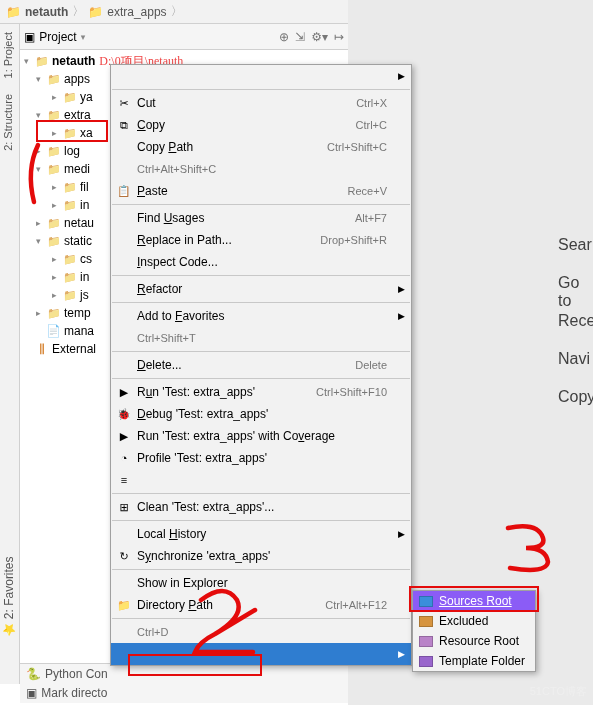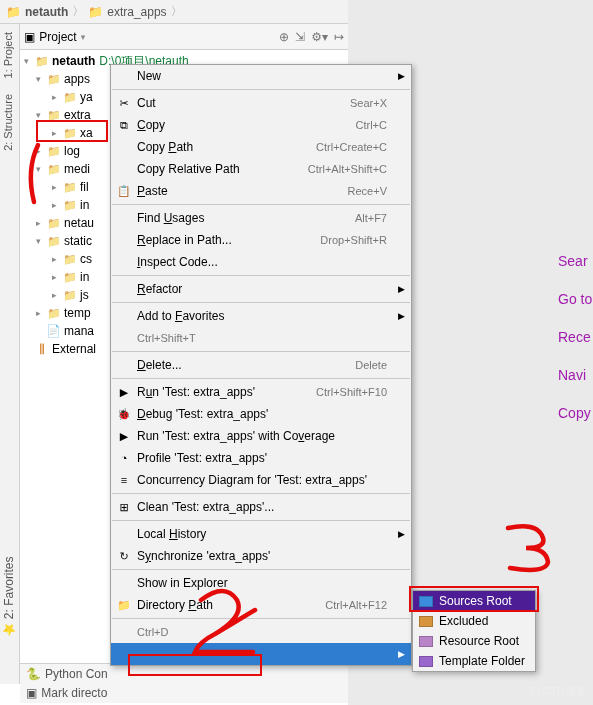--- a/index.html
+++ b/index.html
@@ -17,46 +17,46 @@
 
 .side-tabs { position: absolute; left: 0; top: 24px; width: 20px; height: 660px; background: #f2f2f2; border-right: 1px solid #d0d0d0; }
 .side-tabs .tab { writing-mode: vertical-rl; transform: rotate(180deg); padding: 8px 2px; color: #555; cursor: pointer; font-size: 11px; display: flex; align-items: center; gap: 4px; }
 .side-tabs .tab.fav { position: absolute; bottom: 40px; }
 
 .tree { margin-left: 20px; padding: 2px 0; height: 590px; overflow: hidden; background: #fff; }
 .tree-row { display: flex; align-items: center; height: 18px; padding-left: 4px; cursor: pointer; white-space: nowrap; }
 .tree-row .arrow { width: 10px; color: #888; font-size: 9px; }
 .tree-row .icon { width: 16px; text-align: center; }
 .tree-row .label { padding-left: 2px; }
-.tree-row .path { color: #15803d; padding-left: 4px; }
+.tree-row .path { color: #ef4444; padding-left: 4px; font-family: Liberation Serif, serif; }
 .ind1 { padding-left: 16px; } .ind2 { padding-left: 32px; }
 
 .folder-icon::before { content: "📁"; font-size: 11px; filter: grayscale(0.3); }
 .folder-open::before { content: "▾"; }
 
 .status-bar { position: absolute; bottom: 22px; left: 20px; right: 0; height: 20px; background: #f5f5f5; border-top: 1px solid #d0d0d0; display: flex; align-items: center; padding: 0 6px; gap: 4px; color: #555; }
 .status-bar2 { position: absolute; bottom: 2px; left: 20px; right: 0; height: 20px; background: #f5f5f5; display: flex; align-items: center; padding: 0 6px; color: #555; gap: 4px; }
 
 .ctx-menu { position: absolute; left: 110px; top: 64px; width: 302px; background: #f2f2f2; border: 1px solid #a0a0a0; box-shadow: 2px 2px 6px rgba(0,0,0,0.3); z-index: 10; }
 .ctx-item { height: 22px; display: flex; align-items: center; padding: 0 24px 0 26px; cursor: pointer; position: relative; }
 .ctx-item.selected { background: #2f7dd0; color: #fff; }
 .ctx-item .lbl { flex: 1; }
 .ctx-item .sc { color: #777; font-size: 11px; }
 .ctx-item .arrow-r { position: absolute; right: 6px; font-size: 9px; }
 .ctx-sep { height: 1px; background: #c8c8c8; margin: 2px 1px; }
 .ctx-item .ico { position: absolute; left: 4px; width: 18px; text-align: center; font-size: 11px; }
 u { text-decoration: underline; }
 
 .sub-menu { position: absolute; left: 412px; top: 590px; width: 124px; background: #f2f2f2; border: 1px solid #a0a0a0; box-shadow: 2px 2px 6px rgba(0,0,0,0.3); z-index: 11; }
 .sub-item { height: 20px; display: flex; align-items: center; padding: 0 6px; gap: 6px; cursor: pointer; }
-.sub-item.selected { background: #4c1d95; color: #fff; }
+.sub-item.selected { background: #8b5cf6; color: #fff; text-decoration: underline; }
 .sub-item .swatch { width: 14px; height: 11px; border: 1px solid rgba(0,0,0,0.2); }
 
 .right-panel { position: absolute; left: 348px; top: 0; width: 245px; height: 705px; background: #eaeaea; }
-.right-panel .hint { position: absolute; color: #a21caf; font-size: 14px; margin-top: 17px; }
+.right-panel .hint { position: absolute; color: #404040; font-size: 16px; }
 
 .annot { position: absolute; pointer-events: none; z-index: 20; }
 .red-box { border: 2.5px solid #e40b0b; }
 .red-stroke { stroke: #e40b0b; stroke-width: 4.5; fill: none; stroke-linecap: round; }
 
 .watermark { position: absolute; right: 6px; bottom: 6px; color: rgba(255,255,255,0.25); font-size: 11px; z-index: 5; }
 </style>
 </head>
 <body>
 
@@ -194,40 +194,38 @@
     <span>Python Con</span>
   </div>
   <div class="status-bar2">
     <span>▣</span>
     <span>Mark directo</span>
   </div>
 </div>
 
 <div class="ctx-menu" id="ctx-menu">
     <div class="ctx-item">
-      <span class="lbl">New</span>
       <span class="arrow-r">▶</span>
     </div>
     <div class="ctx-sep"></div>
     <div class="ctx-item">
       <span class="ico">✂</span>
       <span class="lbl">Cut</span>
-      <span class="sc">Sear+X</span>
+      <span class="sc">Ctrl+X</span>
     </div>
     <div class="ctx-item">
       <span class="ico">⧉</span>
       <span class="lbl"><u>C</u>opy</span>
       <span class="sc">Ctrl+C</span>
     </div>
     <div class="ctx-item">
       <span class="lbl">Copy <u>P</u>ath</span>
-      <span class="sc">Ctrl+Create+C</span>
-    </div>
-    <div class="ctx-item">
-      <span class="lbl">Copy Relative Path</span>
+      <span class="sc">Ctrl+Shift+C</span>
+    </div>
+    <div class="ctx-item">
       <span class="sc">Ctrl+Alt+Shift+C</span>
     </div>
     <div class="ctx-item">
       <span class="ico">📋</span>
       <span class="lbl"><u>P</u>aste</span>
       <span class="sc">Rece+V</span>
     </div>
     <div class="ctx-sep"></div>
     <div class="ctx-item">
       <span class="lbl">Find <u>U</u>sages</span>
@@ -271,21 +269,20 @@
     <div class="ctx-item">
       <span class="ico">▶</span>
       <span class="lbl">Run 'Test: extra_apps' with Co<u>v</u>erage</span>
     </div>
     <div class="ctx-item">
       <span class="ico">◔</span>
       <span class="lbl">Profile 'Test: extra_apps'</span>
     </div>
     <div class="ctx-item">
       <span class="ico">≡</span>
-      <span class="lbl">Concurrency Diagram for  'Test: extra_apps'</span>
     </div>
     <div class="ctx-sep"></div>
     <div class="ctx-item">
       <span class="ico">⊞</span>
       <span class="lbl">Clean 'Test: extra_apps'...</span>
     </div>
     <div class="ctx-sep"></div>
     <div class="ctx-item">
       <span class="lbl">Local <u>H</u>istory</span>
       <span class="arrow-r">▶</span>

